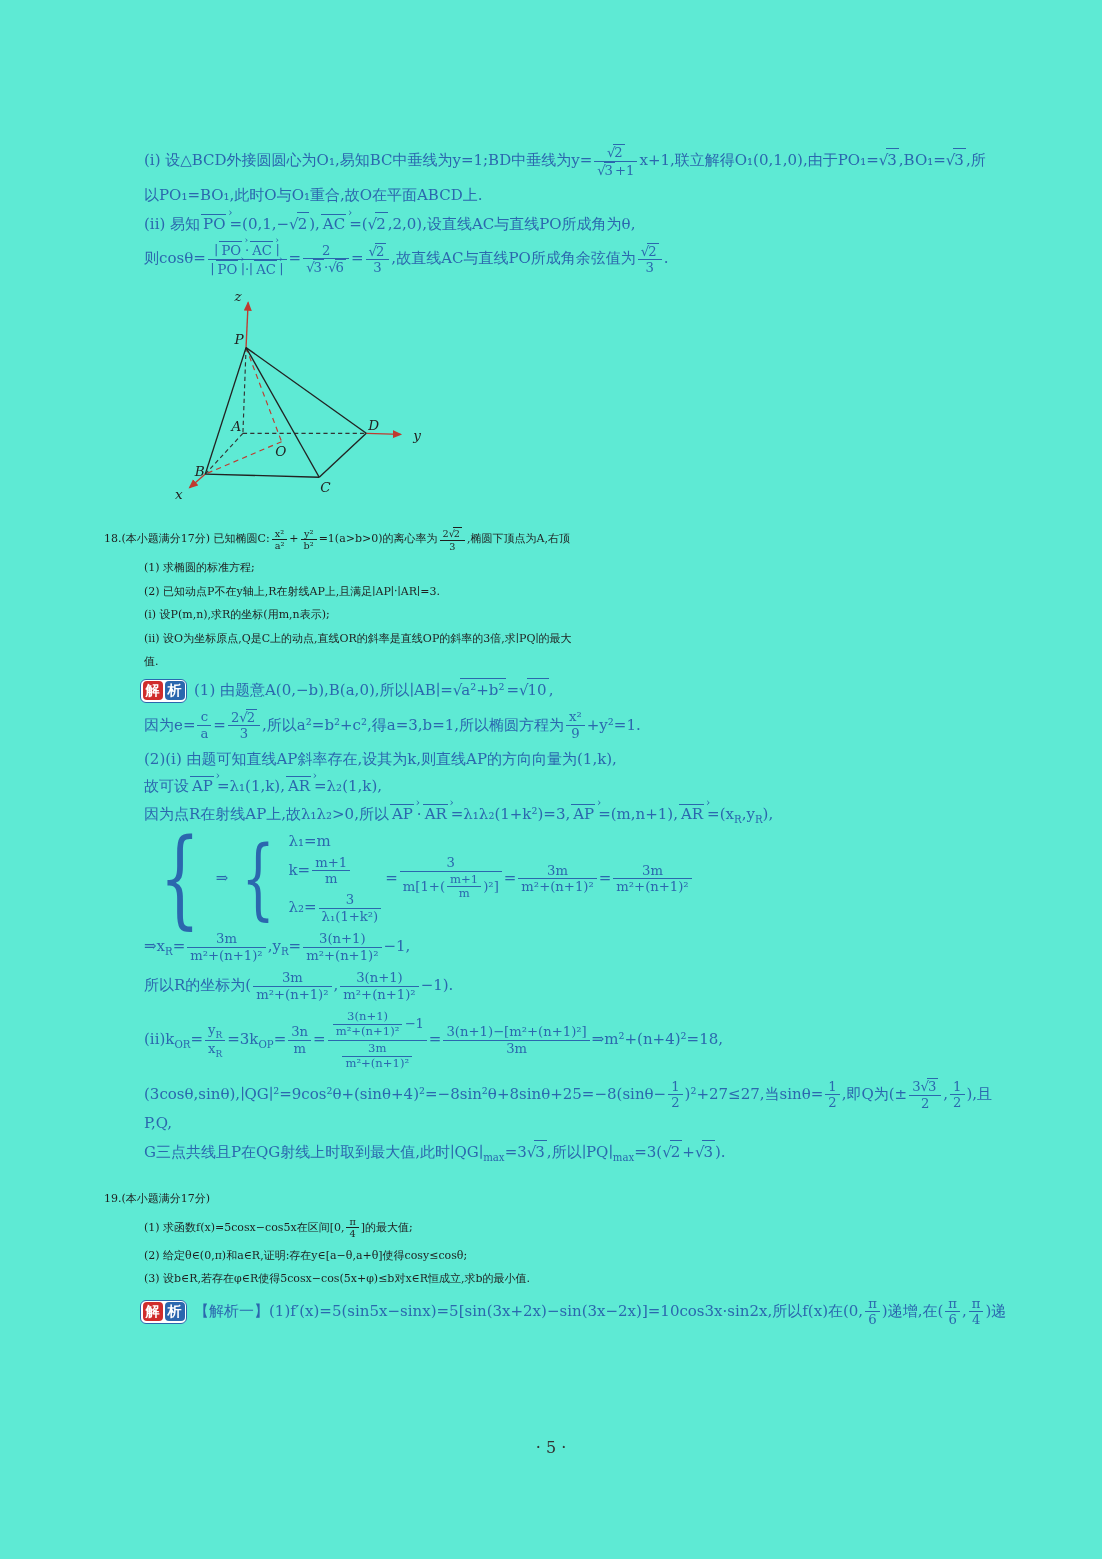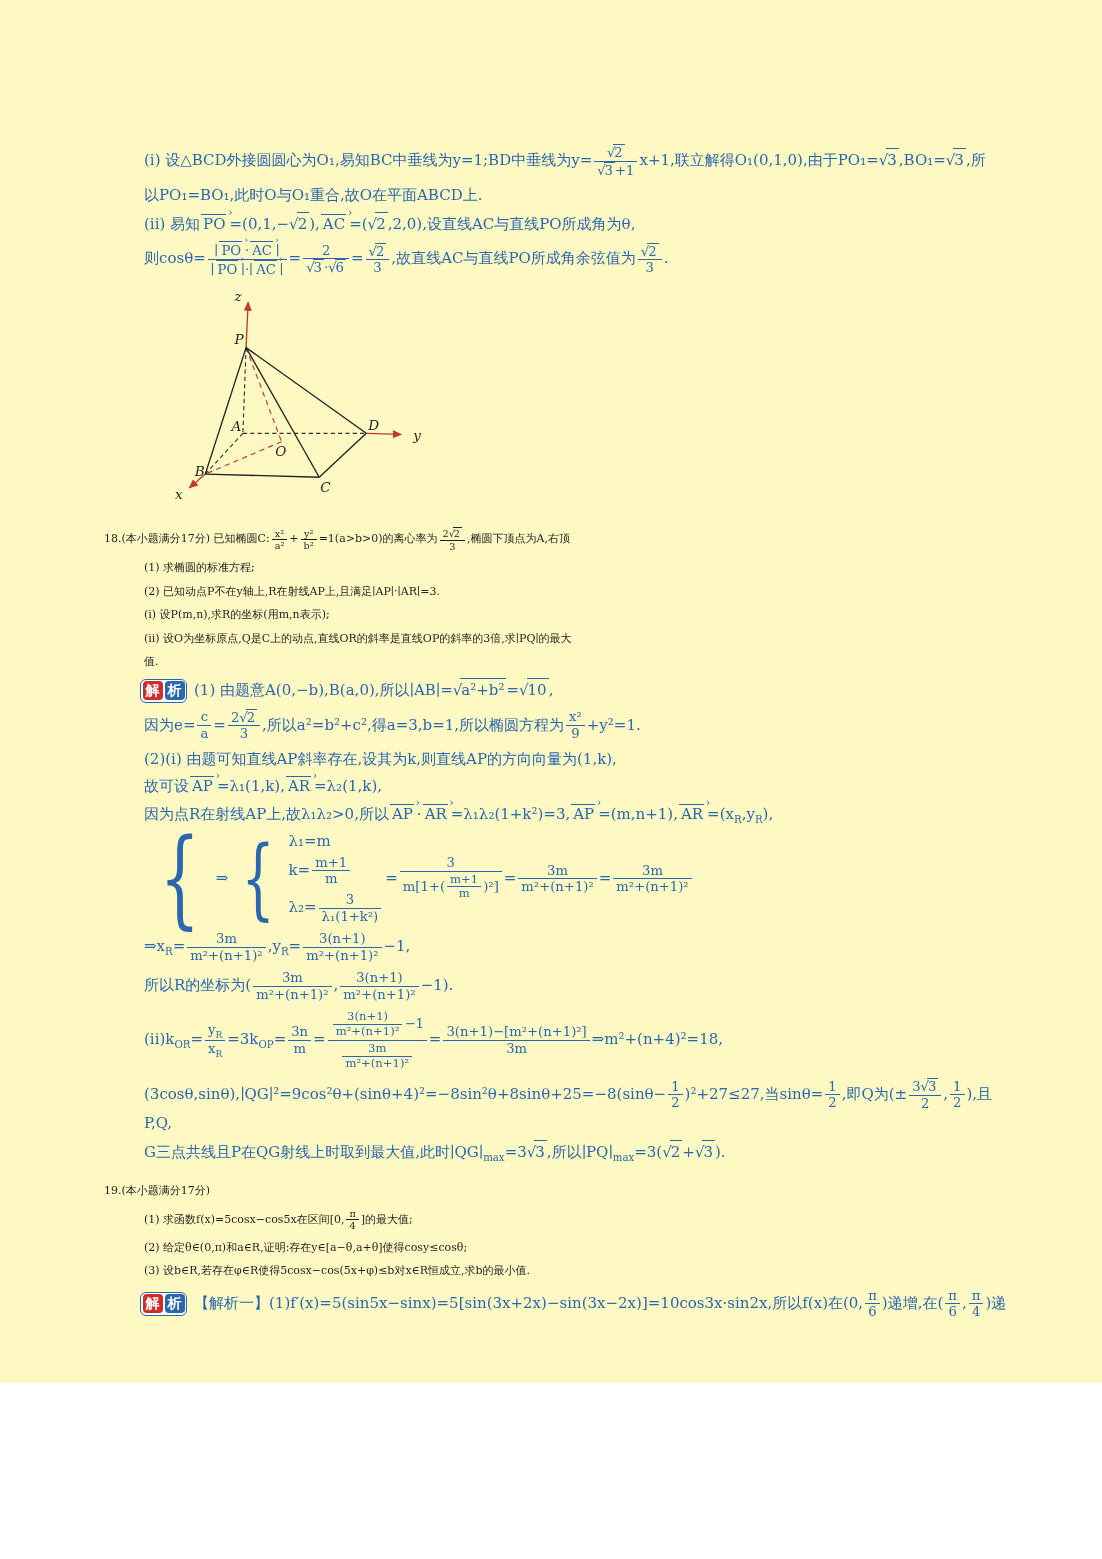--- a/index.html
+++ b/index.html
@@ -1,16 +1,16 @@
 <!DOCTYPE html>
 <html><head>
 <meta charset="utf-8">
 <style>
   html,body{margin:0;padding:0;background:#ffffff;}
-  .page{position:relative;width:1102px;height:1383px;background:#fef9c3;overflow:hidden;
+  .page{position:relative;width:1102px;height:1559px;background:#5eead4;overflow:hidden;
         font-family:"DejaVu Serif","Liberation Serif",serif;color:#1f1f1f;}
   .content{padding:138px 90px 0 104px;}
   section{display:block;}
   .line{padding-left:40px;margin:5px 0;line-height:1.5;}
   .outdent{padding-left:0;}
   .problem{font-size:11px;color:#1f1f1f;}
   .problem .line{margin:7px 0;}
   .analysis{font-size:15px;color:#2b67ae;}
   .analysis .line{margin:5px 0;}
   .badge-line{padding-left:36px;}
@@ -214,21 +214,21 @@
           </span>,即Q为(±<span class="frac">
             <span class="num">3<span class="sqrt"><span class="rad">√</span><span class="sqrt-body">3</span></span></span>
             <span class="den">2</span>
           </span>,<span class="frac">
             <span class="num">1</span>
             <span class="den">2</span>
           </span>),且P,Q,</div>
         <div class="line">G三点共线且P在QG射线上时取到最大值,此时∣QG∣<sub>max</sub>=3<span class="sqrt"><span class="rad">√</span><span class="sqrt-body">3</span></span>,所以∣PQ∣<sub>max</sub>=3(<span class="sqrt"><span class="rad">√</span><span class="sqrt-body">2</span></span>+<span class="sqrt"><span class="rad">√</span><span class="sqrt-body">3</span></span>).</div>
       </section>
 
-    <section class="problem" style="margin-top:18px;">
+    <section class="problem" style="margin-top:26px;">
         <div class="line outdent">19.(本小题满分17分)</div>
         <div class="line">(1) 求函数f(x)=5cosx−cos5x在区间[0,<span class="frac">
             <span class="num">π</span>
             <span class="den">4</span>
           </span>]的最大值;</div>
         <div class="line">(2) 给定θ∈(0,π)和a∈R,证明:存在y∈[a−θ,a+θ]使得cosy≤cosθ;</div>
         <div class="line">(3) 设b∈R,若存在φ∈R使得5cosx−cos(5x+φ)≤b对x∈R恒成立,求b的最小值.</div>
       </section>
 
     <section class="analysis">

